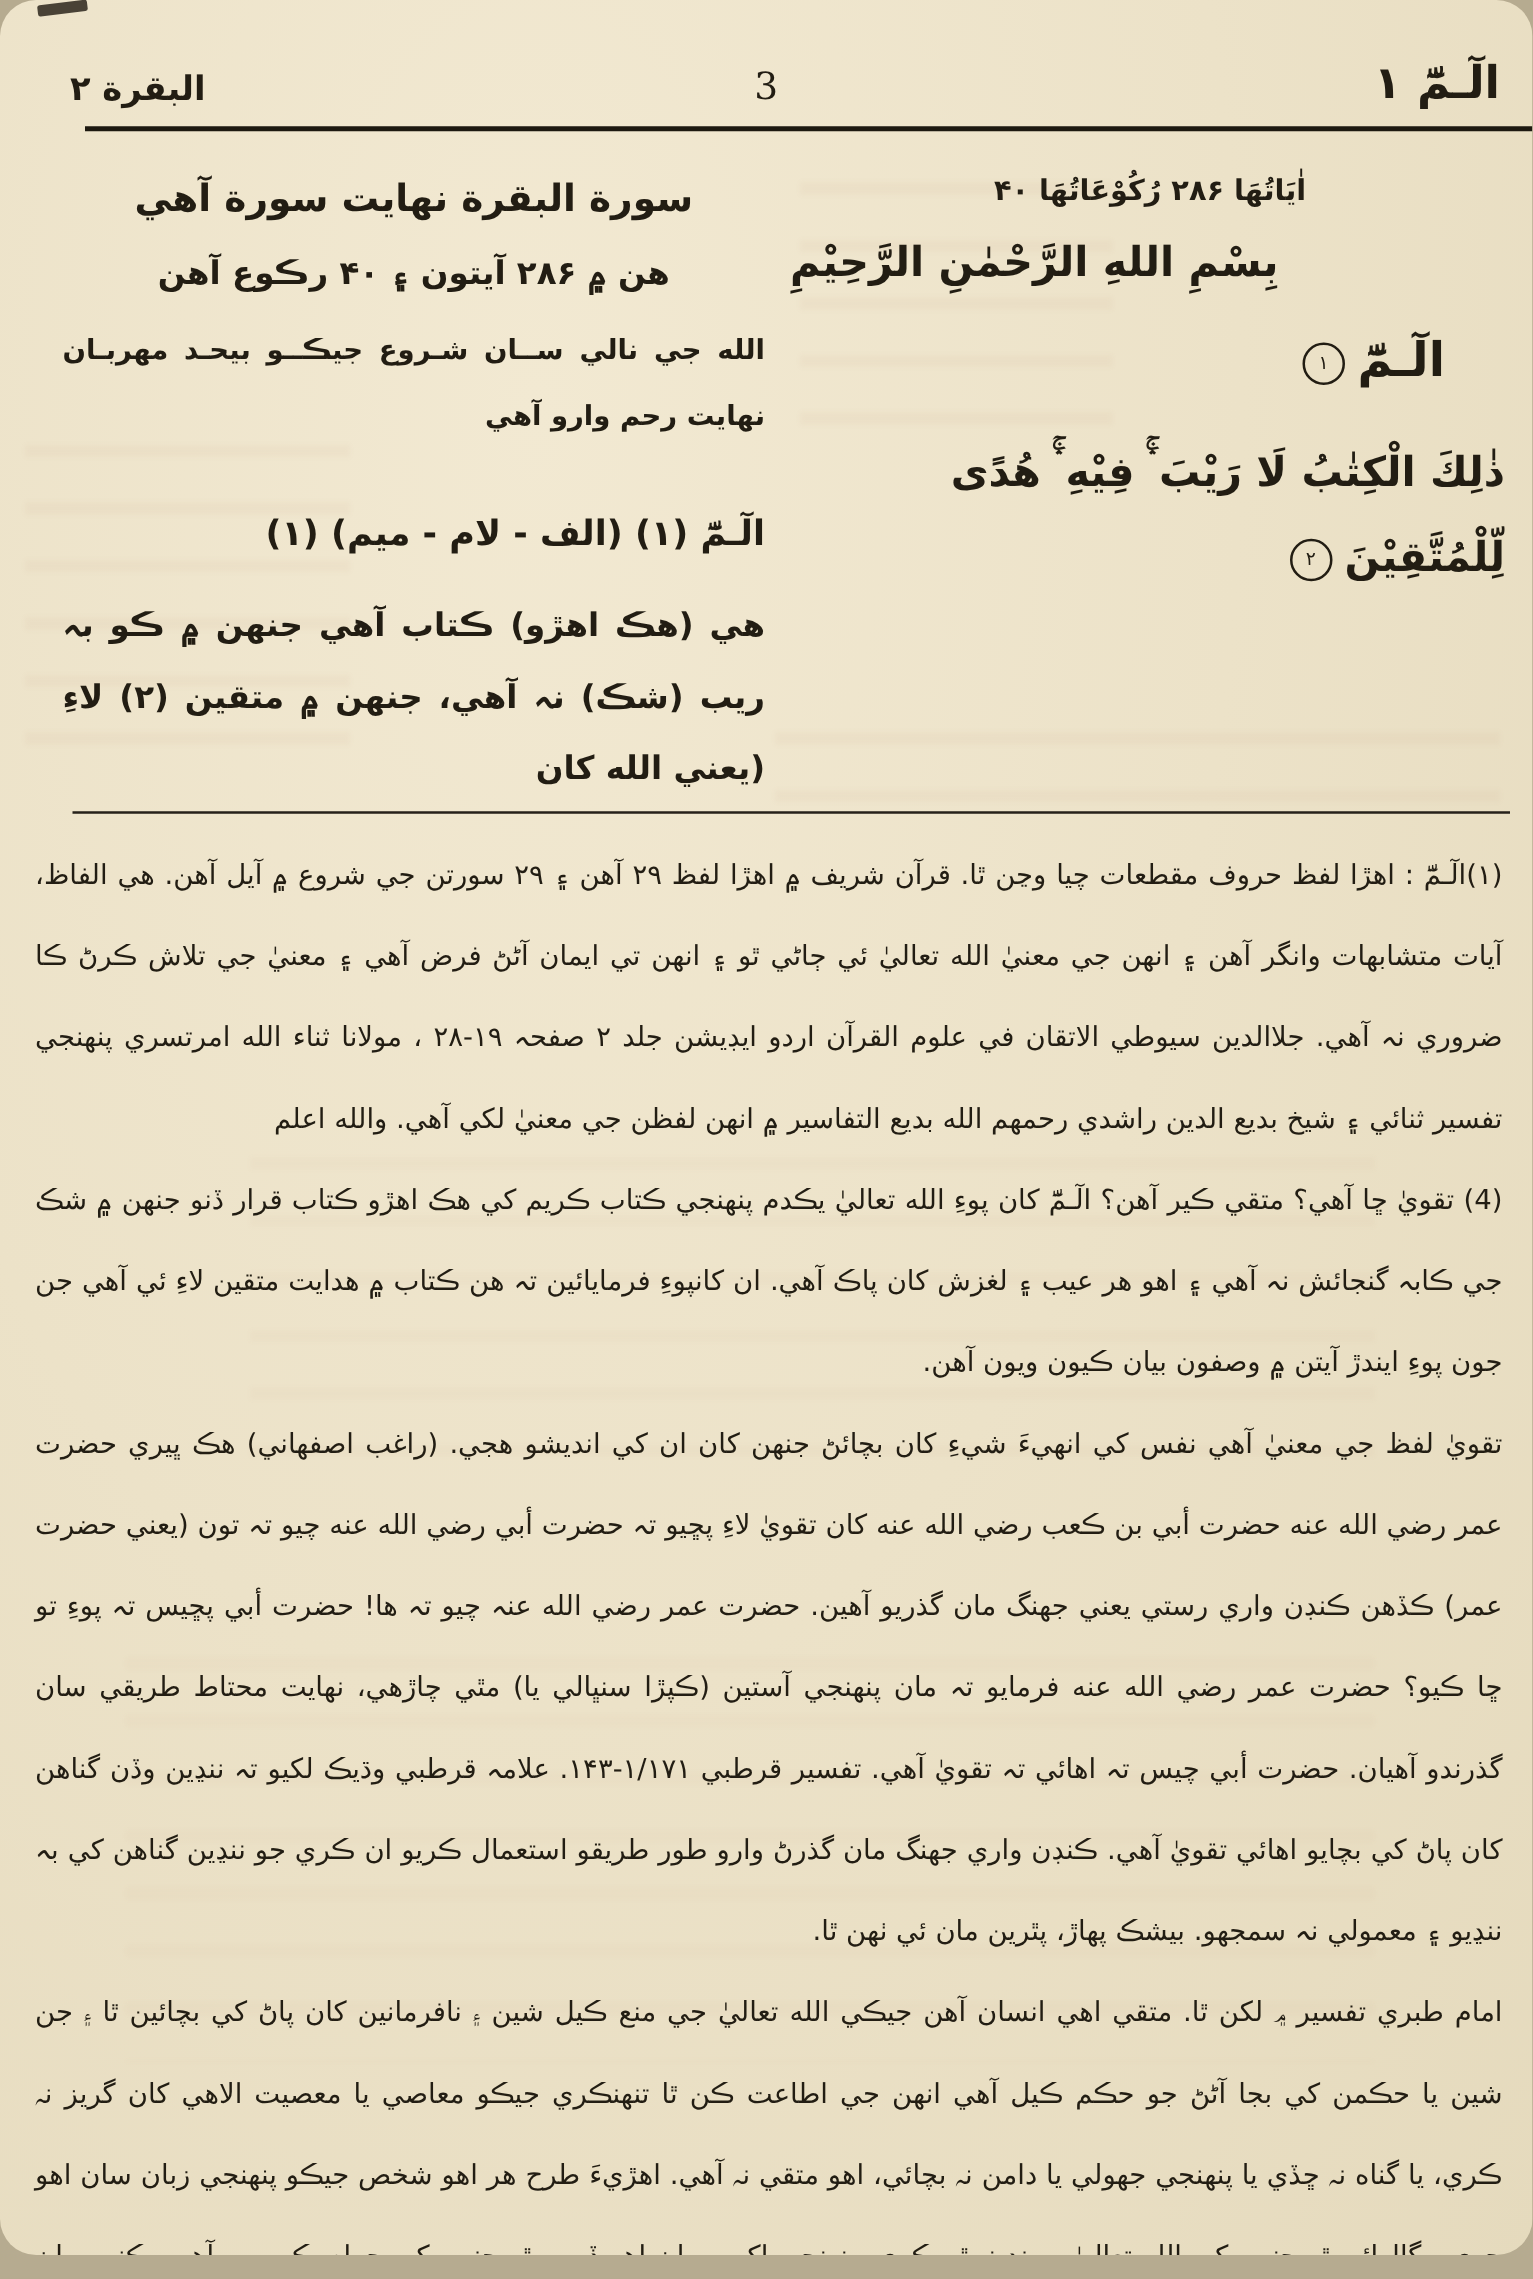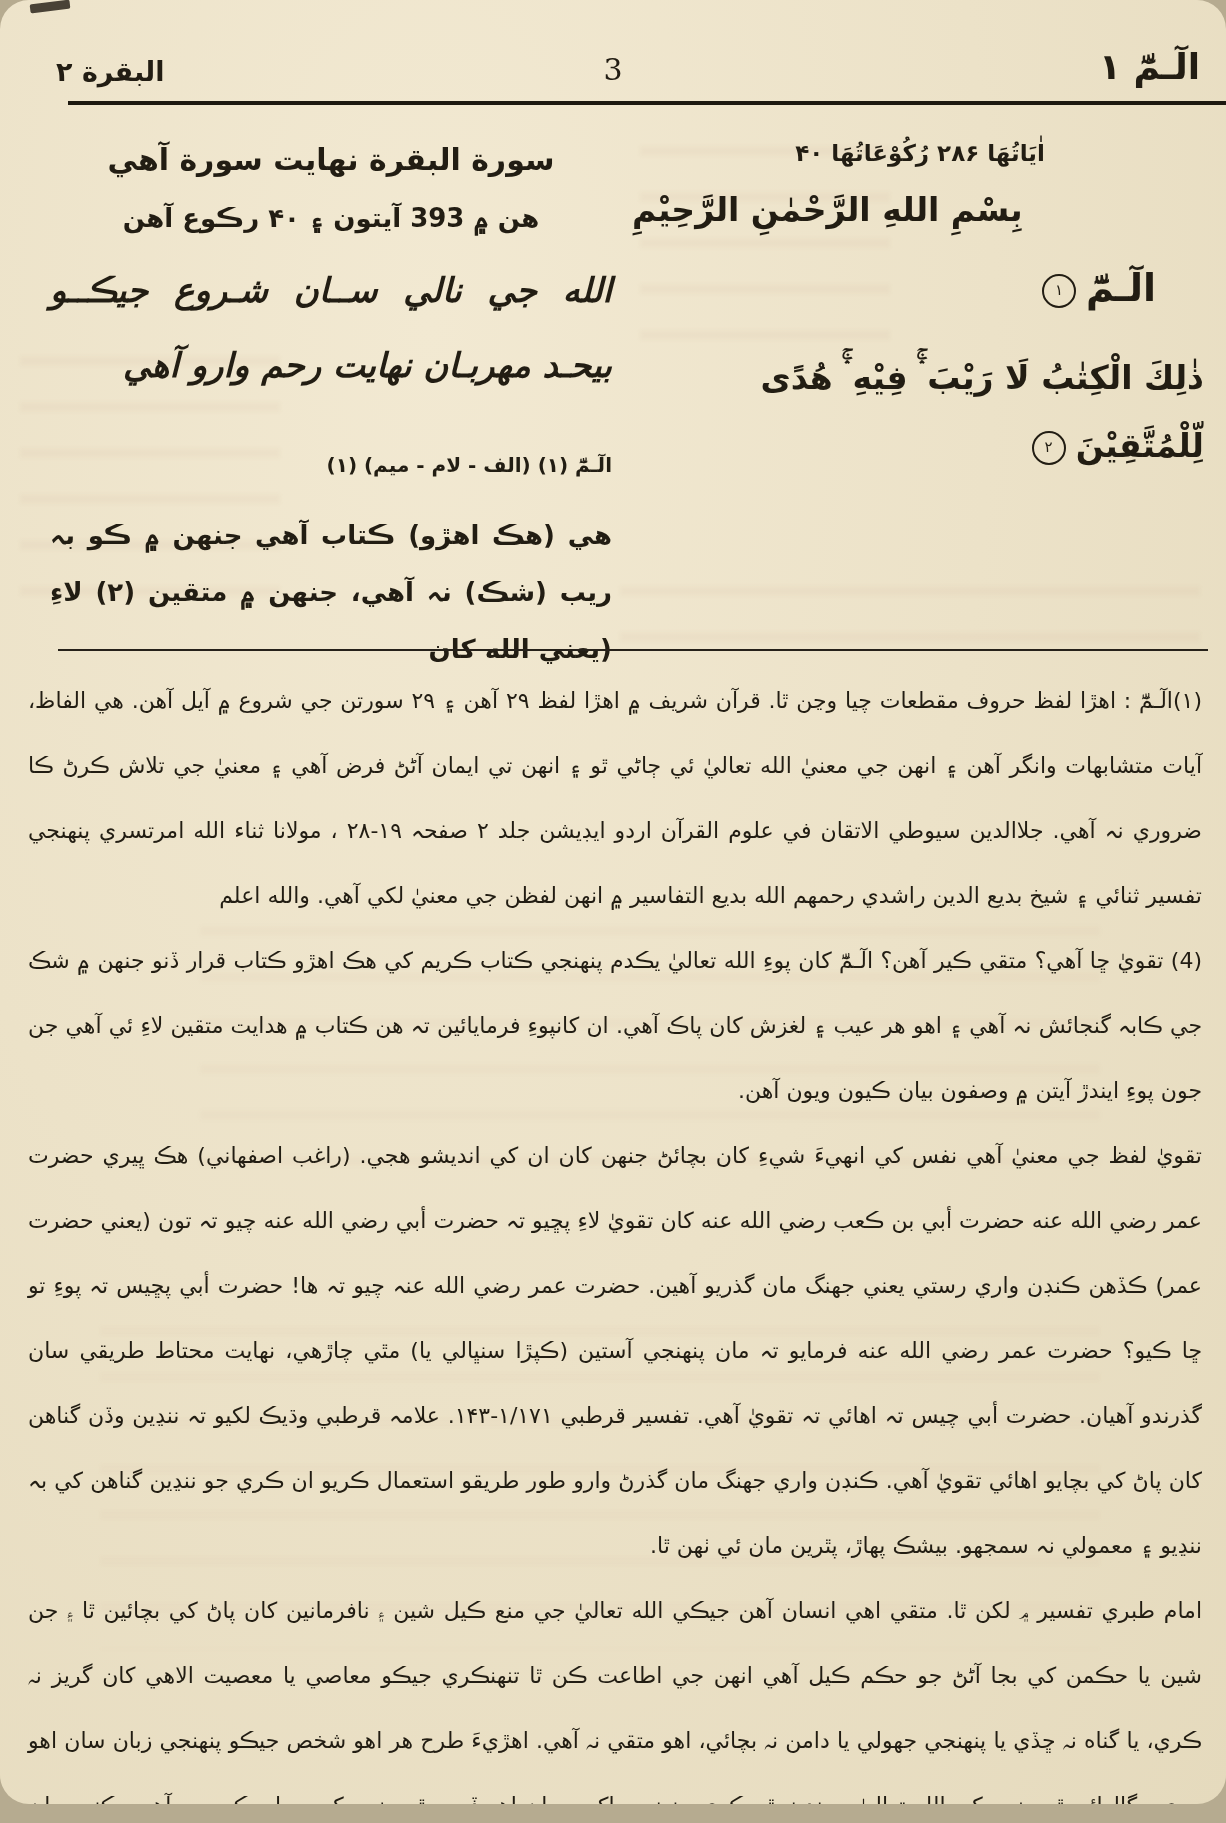--- a/index.html
+++ b/index.html
@@ -36,22 +36,22 @@
   .col-trans{width:606px;padding:0 14px 0 30px;box-sizing:border-box;}
   .surah-title{text-align:center;font-size:43px;font-weight:bold;margin:40px 0 0 0;letter-spacing:1px;}
   .ayat-line{text-align:center;font-size:23px;font-weight:bold;margin:28px 0 0 0;}
   .bismillah{text-align:left;font-size:33px;font-weight:bold;margin:24px 0 0 0;}
   .verse1{text-align:right;padding-right:52px;font-size:38px;font-weight:bold;margin:37px 0 0 0;}
   .verse2{text-align:right;padding-right:4px;font-size:33px;font-weight:bold;margin:34px 0 0 0;line-height:68px;}
   .vnum{display:inline-block;width:30px;height:30px;line-height:29px;border:2.5px solid #221d13;border-radius:50%;
     text-align:center;font-size:15px;font-weight:normal;vertical-align:middle;margin:0 10px 0 4px;background:transparent;}
   .t-heading{text-align:center;font-size:30px;font-weight:bold;margin:30px 0 0 0;}
   .t-counts{text-align:center;font-size:26px;font-weight:bold;margin:26px 0 0 0;}
-  .t-bismillah{font-size:34px;font-weight:bold;line-height:75px;text-align:justify;margin:20px 0 0 0;font-style:italic;}
-  .t-verse1{font-size:20px;font-weight:bold;text-align:right;margin:50px 0 0 0;}
+  .t-bismillah{font-size:22px;font-weight:bold;line-height:53px;text-align:justify;margin:20px 0 0 0;}
+  .t-verse1{font-size:28px;font-weight:bold;text-align:right;margin:50px 0 0 0;}
   .t-verse2{font-size:26px;font-weight:bold;line-height:57px;text-align:justify;margin:30px 0 0 0;}
   
   .foot-rule{position:absolute;top:649px;left:58px;width:1150px;height:2px;background:#26211a;}
   .footnotes{position:absolute;top:668px;right:24px;left:28px;font-size:22px;line-height:65px;text-align:justify;direction:rtl;}
   .footnotes p{margin:0;}
 </style>
 </head>
 <body>
 
 <div class="page">
@@ -78,21 +78,21 @@
       <div class="verse1">
         <span>الٓـمّٓ</span><span class="vnum">۱</span>
       </div>
       <div class="verse2">
         <span>ذٰلِكَ الْكِتٰبُ لَا رَيْبَ ۛۚ فِيْهِ ۛۚ هُدًى لِّلْمُتَّقِيْنَ</span><span class="vnum">۲</span>
       </div>
     </div>
 
     <div class="col-trans">
       <div class="t-heading">سورة البقرة نهايت سورة آهي</div>
-      <div class="t-counts">هن ۾ 393 آيتون ۽ ۴۰ رڪوع آهن</div>
+      <div class="t-counts">هن ۾ ۲۸۶ آيتون ۽ ۴۰ رڪوع آهن</div>
       <div class="t-bismillah">الله جي نالي ســان شـروع جيڪــو بيحـد مهربـان نهايت رحم وارو آهي</div>
       <div class="t-verse1">الٓـمّٓ (۱) (الف - لام - ميم) (۱)</div>
       <div class="t-verse2">هي (هڪ اهڙو) ڪتاب آهي جنهن ۾ ڪو بہ ريب (شڪ) نہ آهي، جنهن ۾ متقين (۲) لاءِ (يعني الله کان</div>
     </div>
 
   </div>
 
   <div class="foot-rule"></div>
 
   <div class="footnotes">

